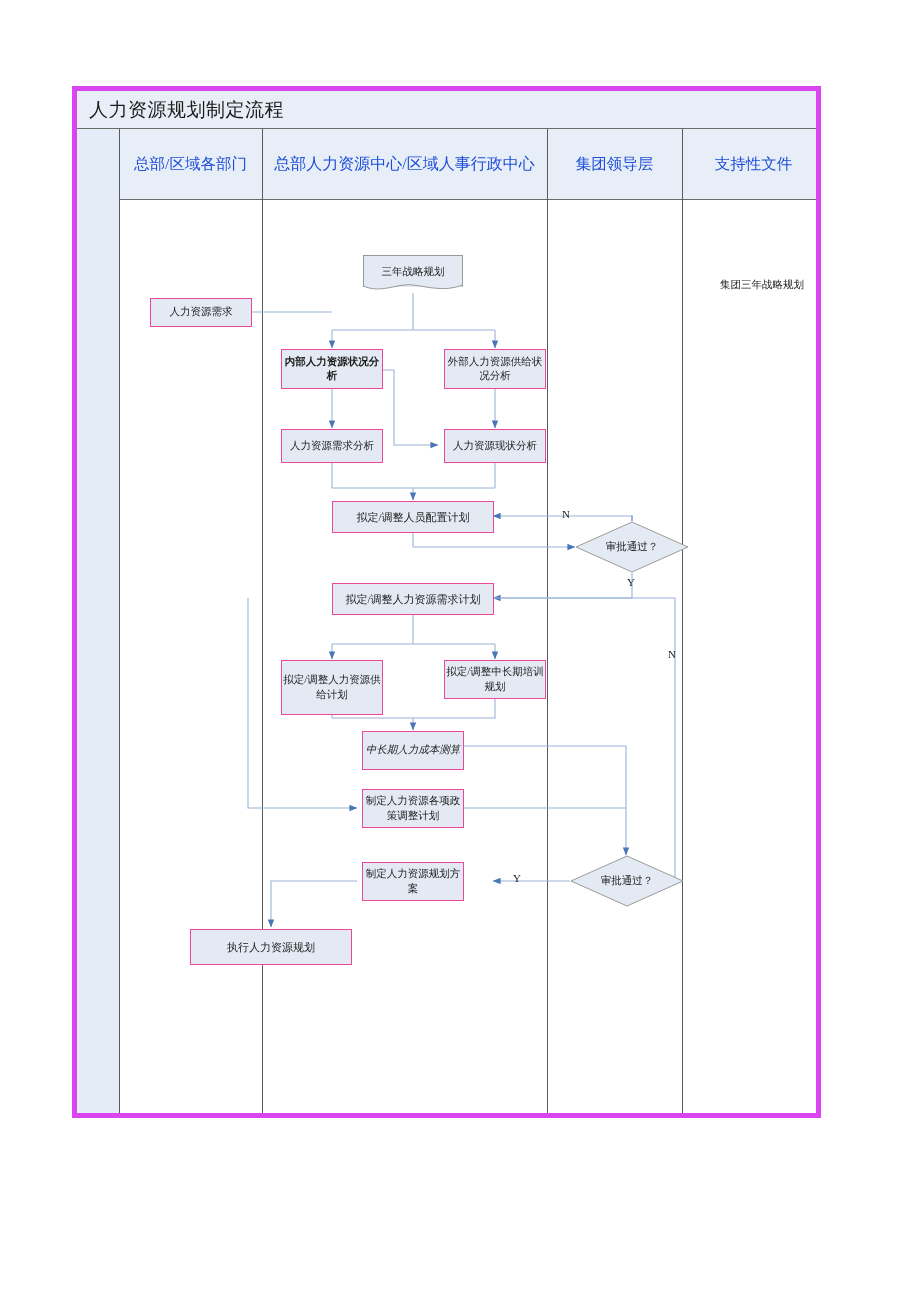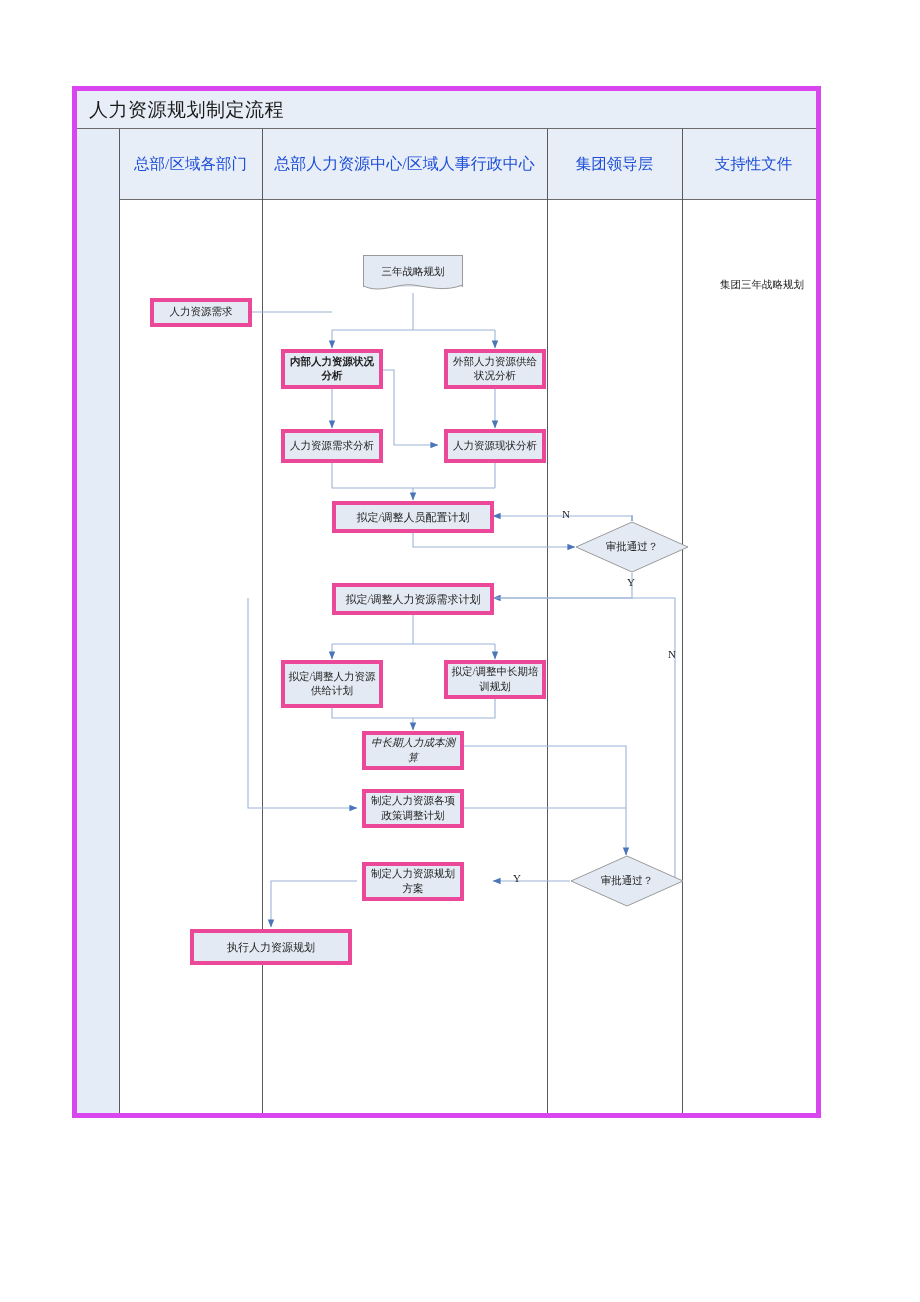--- a/index.html
+++ b/index.html
@@ -18,21 +18,21 @@
   .vline{position:absolute;top:38px;bottom:0;width:0;border-left:1px solid #5a5a5a;}
   .hdr-cell{position:absolute;top:38px;height:71px;display:flex;align-items:center;
             justify-content:center;font-size:15.5px;color:#1d4ed8;text-align:center;}
   .hdr-cell.tight{font-size:16px;}
   .leftband{position:absolute;left:0;top:38px;width:42px;bottom:0;background:#e4ecf7;}
 
   
   #canvas{position:absolute;left:0;top:0;width:920px;height:1302px;pointer-events:none;}
 
   .node{position:absolute;box-sizing:border-box;background:#e4eaf4;
-        border:4px solid #ec4899;display:flex;align-items:center;justify-content:center;
+        border:1px solid #ec4899;display:flex;align-items:center;justify-content:center;
         text-align:center;font-size:10.5px;color:#1b1b1b;line-height:1.35;
         font-family:"Liberation Serif","DejaVu Serif",serif;}
   .node.big{font-size:11px;}
   .doc{position:absolute;box-sizing:border-box;}
   .doc .docbody{position:absolute;left:0;top:0;right:0;bottom:6px;background:#e4eaf4;
                 border:1px solid #9a9a9a;border-bottom:none;display:flex;
                 align-items:center;justify-content:center;font-size:10.5px;color:#1b1b1b;}
   .diamond{position:absolute;}
   .diamond .dlabel{position:absolute;left:0;top:0;width:100%;height:100%;
                    display:flex;align-items:center;justify-content:center;
@@ -142,21 +142,21 @@
   <div class="node" style="left:444px;top:349px;width:102px;height:40px;">外部人力资源供给状况分析</div>
 
   <div class="node" style="left:281px;top:429px;width:102px;height:34px;">人力资源需求分析</div>
 
   <div class="node" style="left:444px;top:429px;width:102px;height:34px;">人力资源现状分析</div>
 
   <div class="node big" style="left:332px;top:501px;width:162px;height:32px;">拟定/调整人员配置计划</div>
 
   <div class="node big" style="left:332px;top:583px;width:162px;height:32px;">拟定/调整人力资源需求计划</div>
 
-  <div class="node" style="left:281px;top:660px;width:102px;height:48px;">拟定/调整人力资源供给计划</div>
+  <div class="node" style="left:281px;top:660px;width:102px;height:55px;">拟定/调整人力资源供给计划</div>
 
   <div class="node" style="left:444px;top:660px;width:102px;height:39px;">拟定/调整中长期培训规划</div>
 
   <div class="node" style="left:362px;top:731px;width:102px;height:39px;font-style:italic;">中长期人力成本测算</div>
 
   <div class="node" style="left:362px;top:789px;width:102px;height:39px;">制定人力资源各项政策调整计划</div>
 
   <div class="node" style="left:362px;top:862px;width:102px;height:39px;">制定人力资源规划方案</div>
 
   <div class="node big" style="left:190px;top:929px;width:162px;height:36px;">执行人力资源规划</div>

